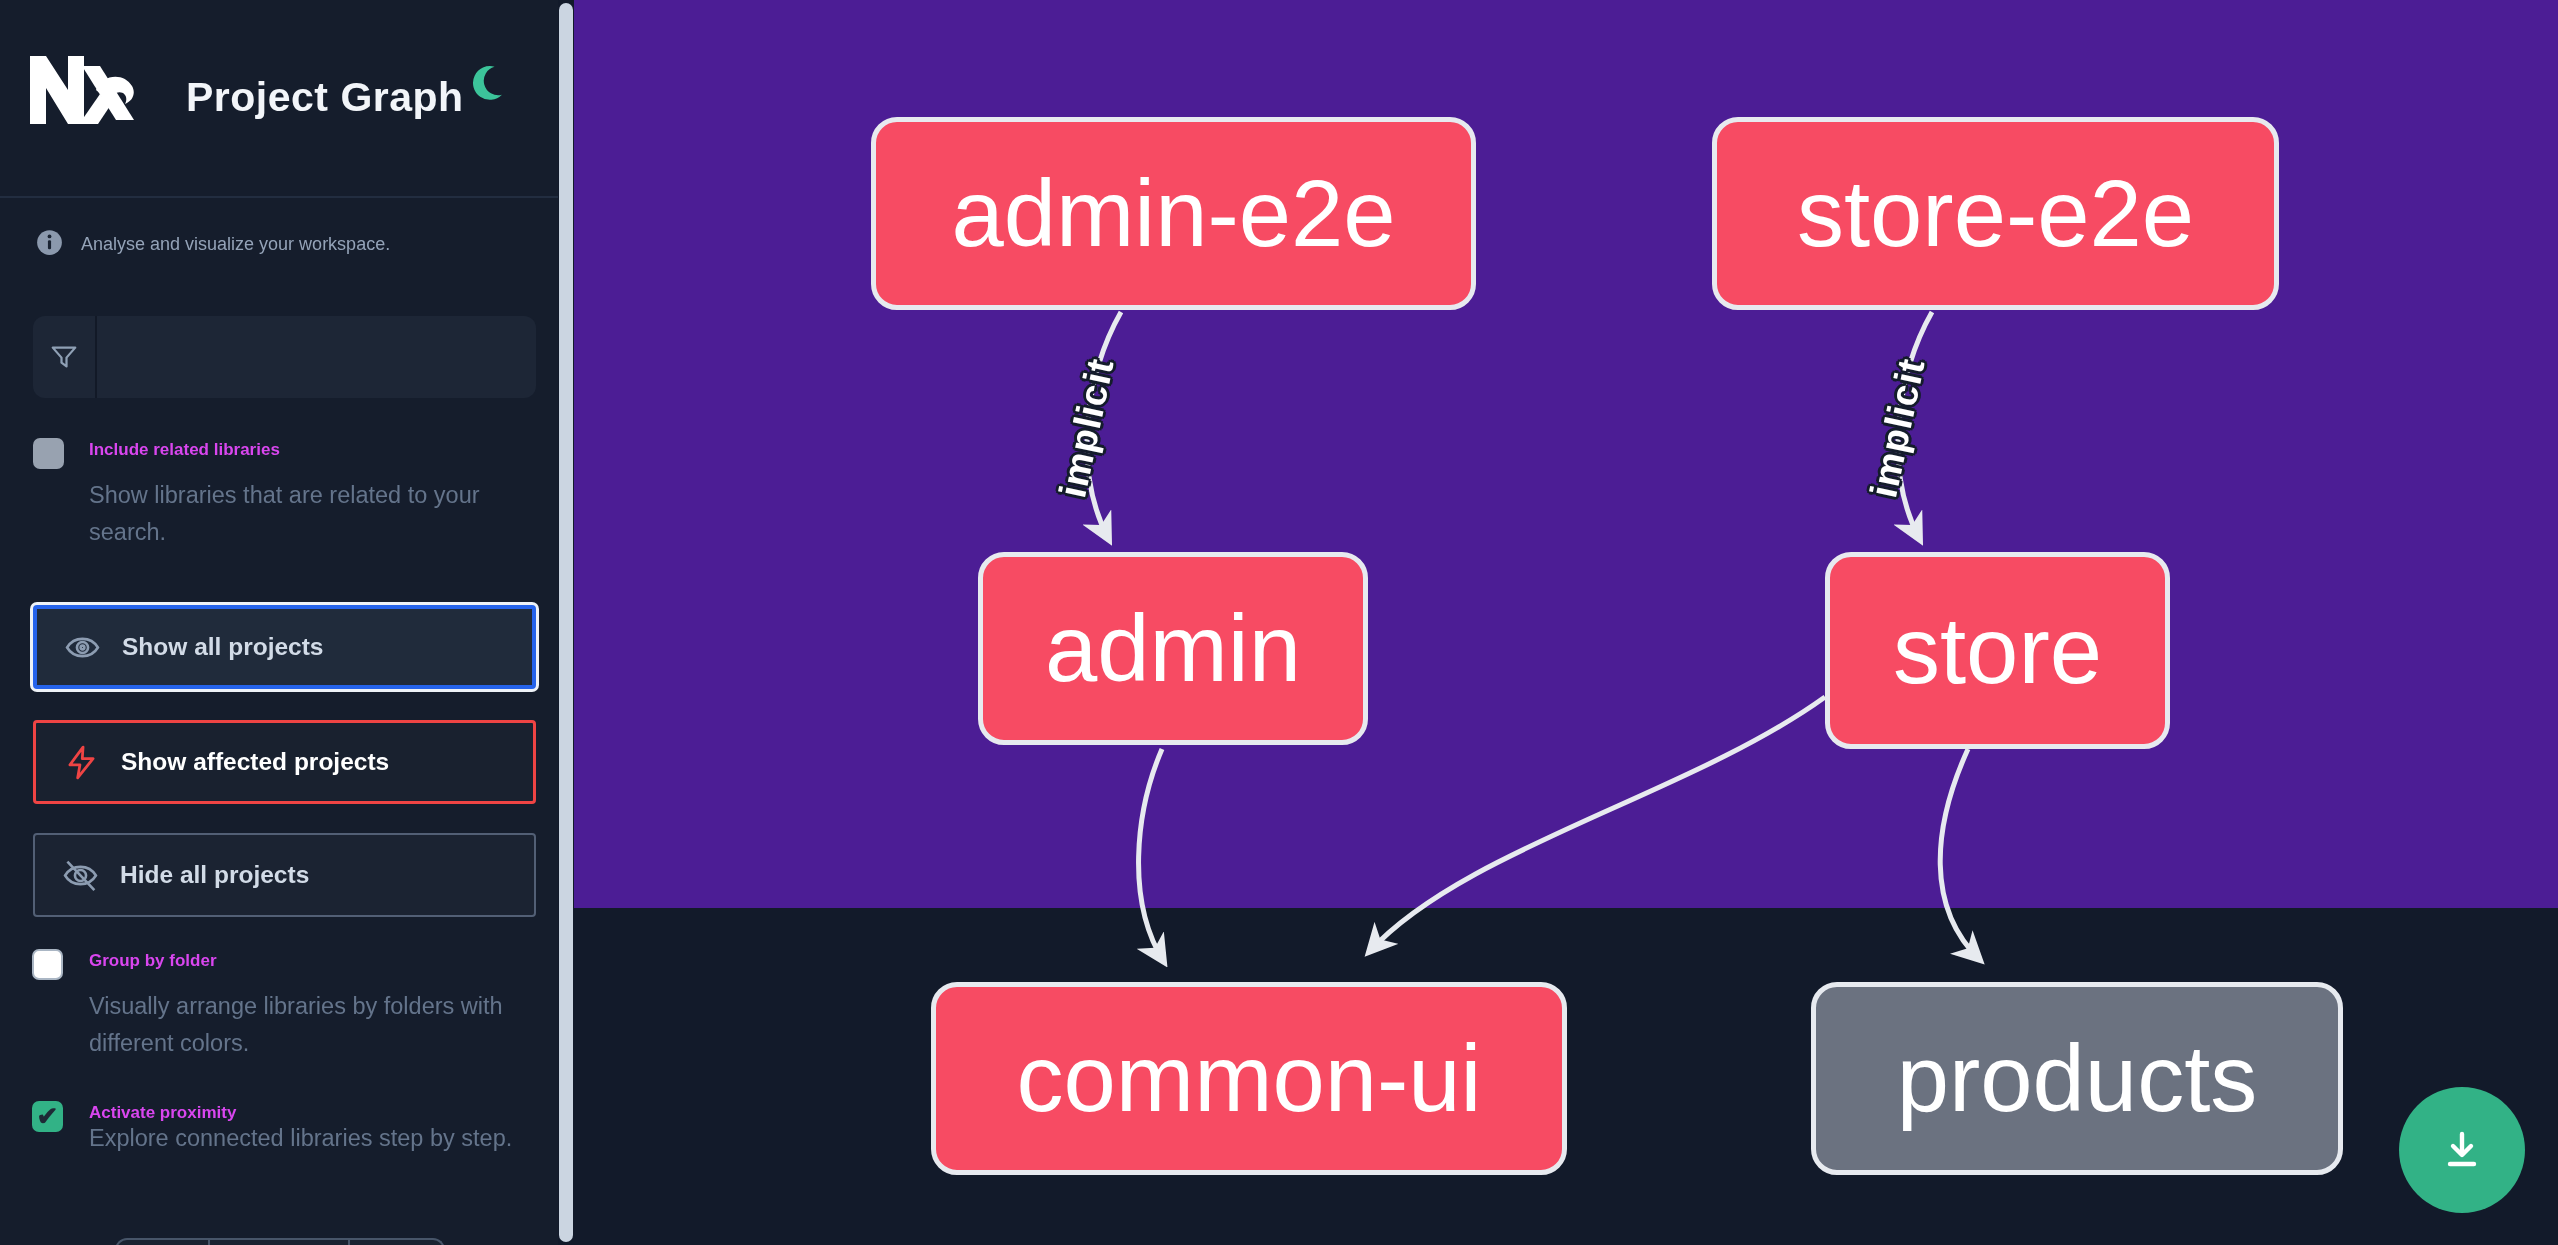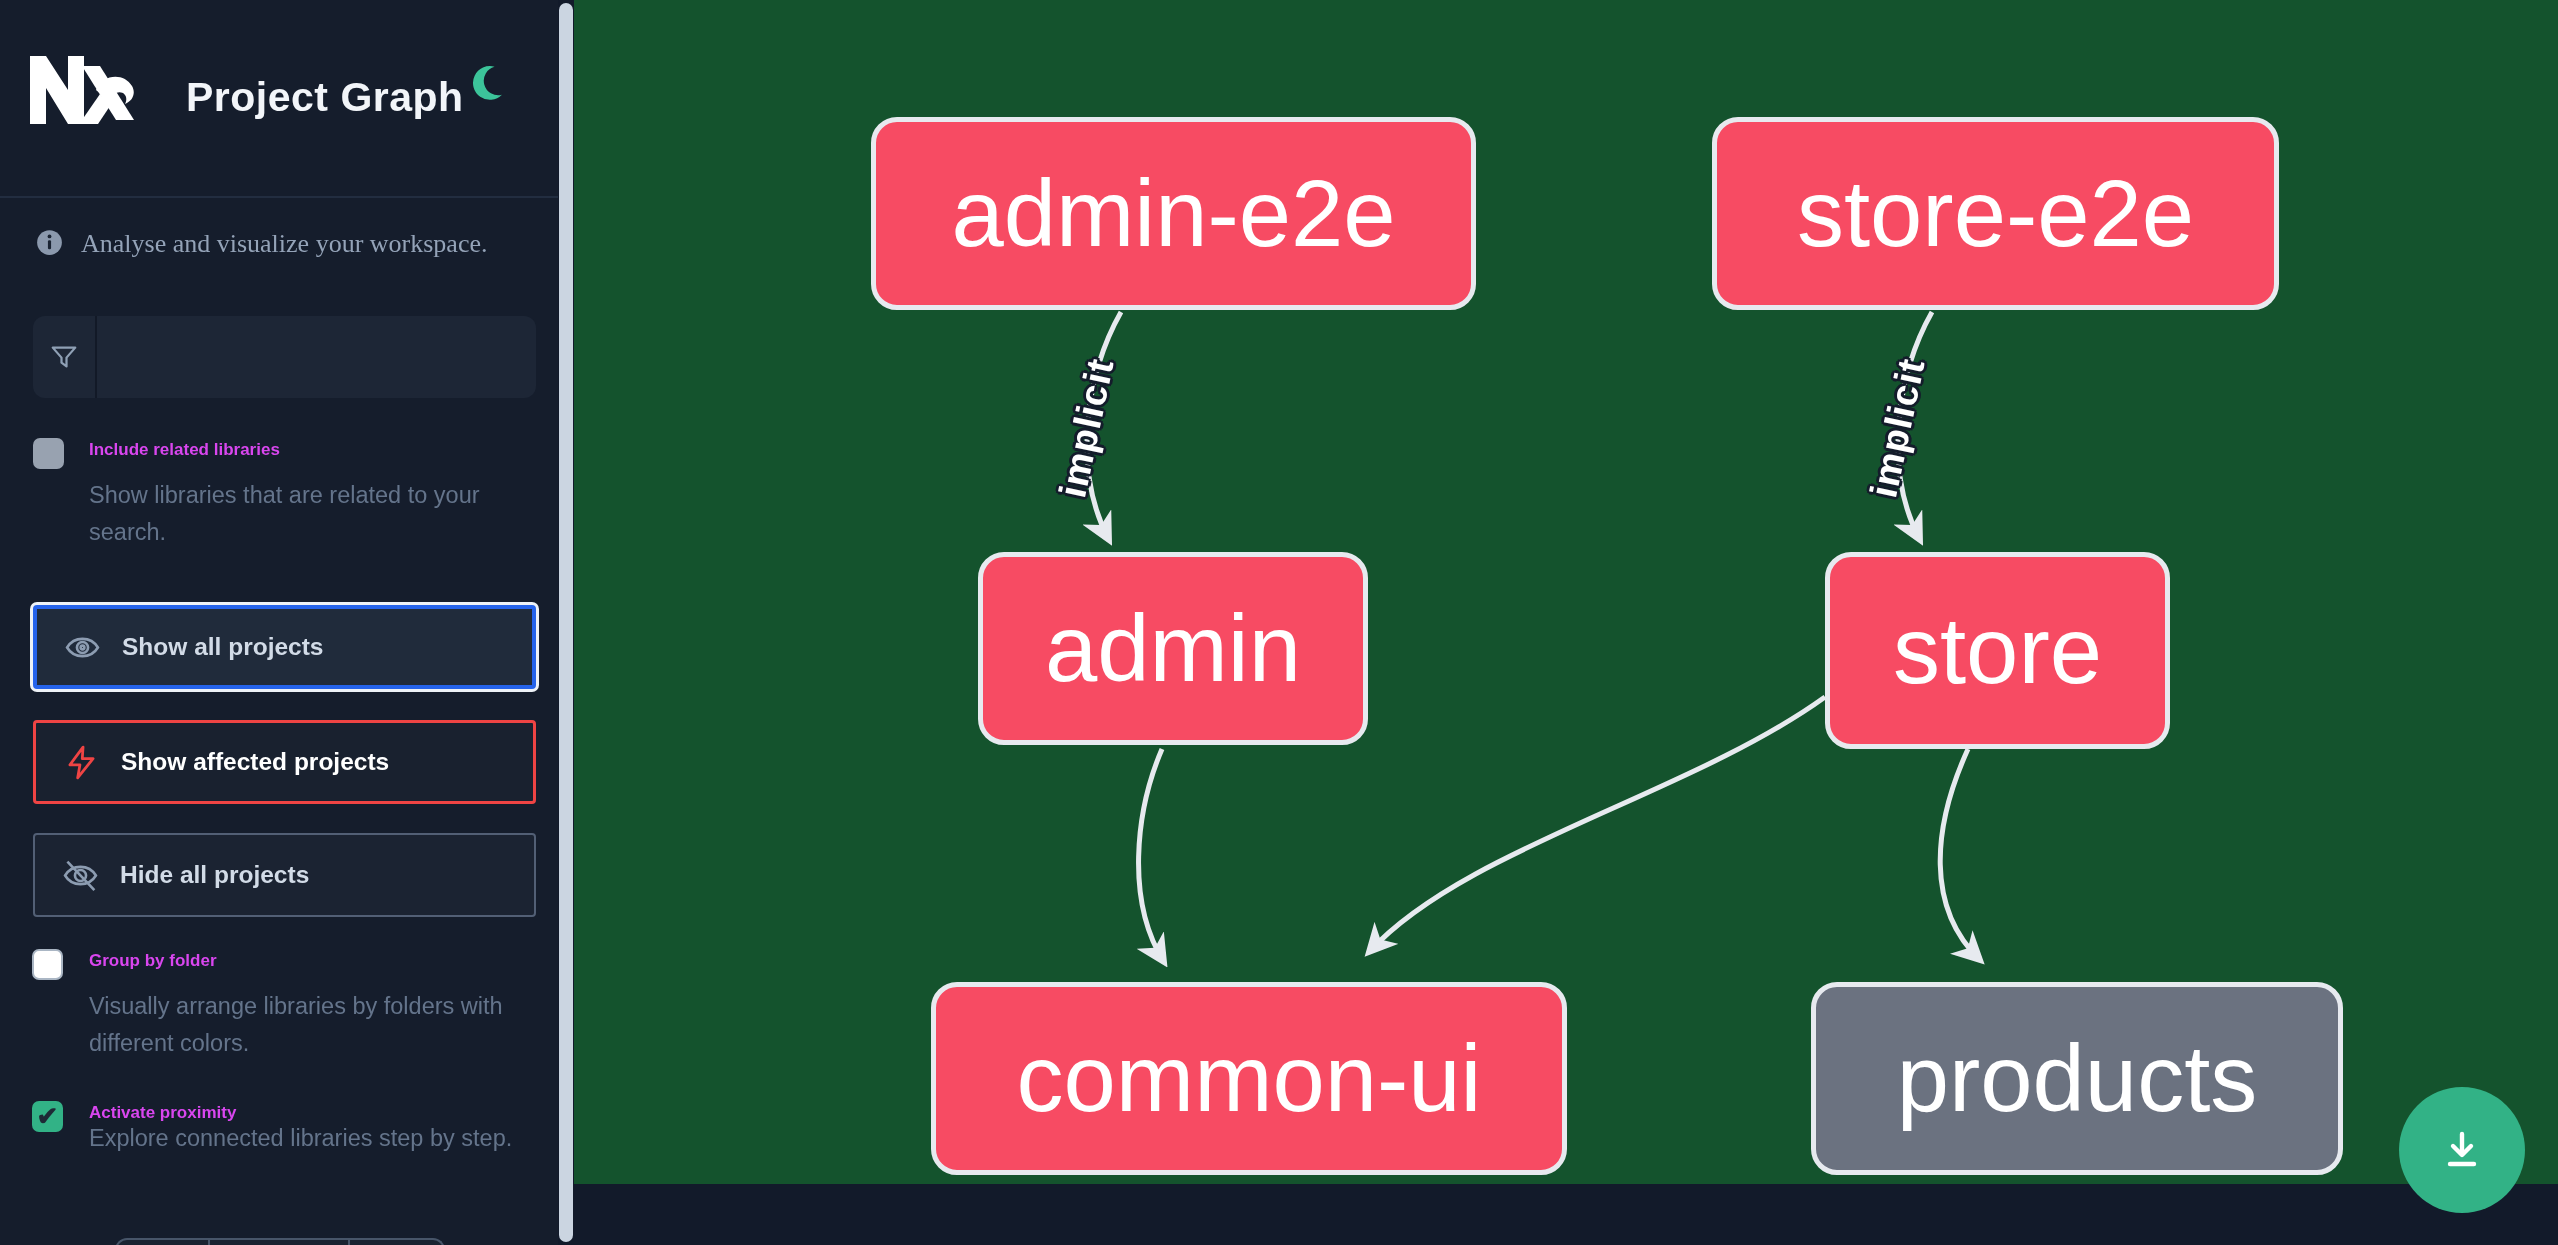--- a/index.html
+++ b/index.html
@@ -11,21 +11,21 @@
 
   
   .sidebar { position:absolute; left:0; top:0; width:558px; height:1245px; background:#151d2c; }
   .header { position:absolute; left:0; top:0; width:100%; height:198px; border-bottom:2px solid #222d40; }
   .logo { position:absolute; left:30px; top:56px; width:104px; height:68px; }
   .app-title { position:absolute; left:186px; top:74px; font-size:41px; font-weight:700; color:#f2f5f9; letter-spacing:.5px; }
   .moon-btn { position:absolute; left:466px; top:62px; width:44px; height:44px; cursor:pointer; background:none; border:none; padding:0; }
 
   .info-row { position:absolute; left:36px; top:229px; display:flex; align-items:flex-start; }
   .info-icon { width:27px; height:27px; flex:0 0 27px; margin-right:18px; }
-  .info-text { font-size:26px; line-height:30px; color:#94a3b8;font-family:Liberation Serif, serif; }
+  .info-text { font-size:18px; line-height:30px; color:#94a3b8; }
 
   .search { position:absolute; left:33px; top:316px; width:503px; height:82px; background:#1d2636; border-radius:12px; display:flex; align-items:stretch; overflow:hidden; }
   .search-iconbox { width:64px; display:flex; align-items:center; justify-content:center; border-right:2px solid #121927; }
   .search input { flex:1; background:transparent; border:none; outline:none; color:#cbd5e1; font-size:29px; padding:0 0 0 16px; font-family:"Liberation Sans",sans-serif; }
   .search input::placeholder { color:#5d6f87; }
 
   .cbx { position:absolute; width:31px; height:31px; border-radius:7px; cursor:pointer; }
   .cbx.gray  { background:#98a2b0; }
   .cbx.white { background:#ffffff; border:2px solid #aab6c4; }
   .cbx.green { background:#32b286; color:#1e2936; font-size:26px; font-weight:700; text-align:center; line-height:30px; }
@@ -41,21 +41,21 @@
   .btn .blabel { margin-left:21px; font-size:24.5px; font-weight:700; color:#d2dbe7; }
   .btn-affected .blabel { color:#ffffff; }
 
   .stepper-sliver { position:absolute; left:115px; top:1238px; width:330px; height:14px;
     border:2px solid #475569; border-bottom:none; border-radius:12px 12px 0 0; background:#1a2331; display:flex; }
   .stepper-sliver .seg { border-right:2px solid #475569; }
 
   .side-scrollbar { position:absolute; left:559px; top:3px; width:14px; height:1239px; border-radius:8px; background:#cbd5e1; cursor:pointer; }
 
   
-  .main { position:absolute; left:574px; top:0; width:1984px; height:1184px; background:#14532d; }
+  .main { position:absolute; left:574px; top:0; width:1984px; height:908px; background:#4c1d95; }
   .edges-svg { position:absolute; left:0; top:0; z-index:1; }
   .edge-label { position:absolute; z-index:2; font-size:38px; font-weight:700; color:#ffffff; letter-spacing:1px; white-space:nowrap;
     text-shadow: 3px 0 0 #141c2b, -3px 0 0 #141c2b, 0 3px 0 #141c2b, 0 -3px 0 #141c2b,
                  2px 2px 0 #141c2b, -2px -2px 0 #141c2b, 2px -2px 0 #141c2b, -2px 2px 0 #141c2b; }
   .node { position:absolute; z-index:3; border:5px solid #e7eaef; border-radius:26px;
     display:flex; align-items:center; justify-content:center; color:#ffffff; font-size:94px; font-weight:400; cursor:pointer; }
   .node.affected { background:#f74b63; }
   .node.normal   { background:#6b7280; }
 
   .fab { position:absolute; left:1825px; top:1087px; width:126px; height:126px; border-radius:50%;

